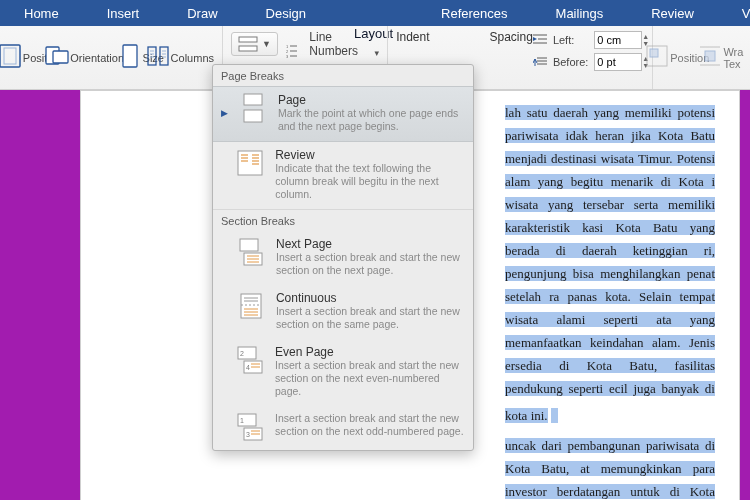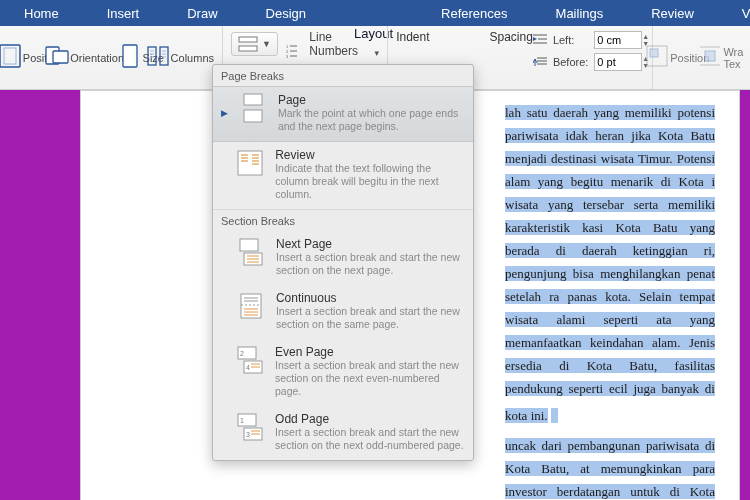--- a/index.html
+++ b/index.html
@@ -472,17 +472,16 @@
           <text x="5" y="11" font-size="7" fill="#7a7a7a">1</text>
           <rect x="9" y="16" width="18" height="12" fill="#fff" stroke="#9a9a9a"></rect>
           <text x="11" y="25" font-size="7" fill="#7a7a7a">3</text>
           <g stroke="#e29a4a">
             <line x1="16" y1="19" x2="25" y2="19"></line>
             <line x1="16" y1="22" x2="25" y2="22"></line>
           </g>
         </svg>
     </span>
     <span class="txt">
-      <div class="title">Odd Page</div>
       <div class="desc">Insert a section break and start the new section on the next odd-numbered page.</div>
     </span>
   </div>
 </div>
 
 </body></html>

